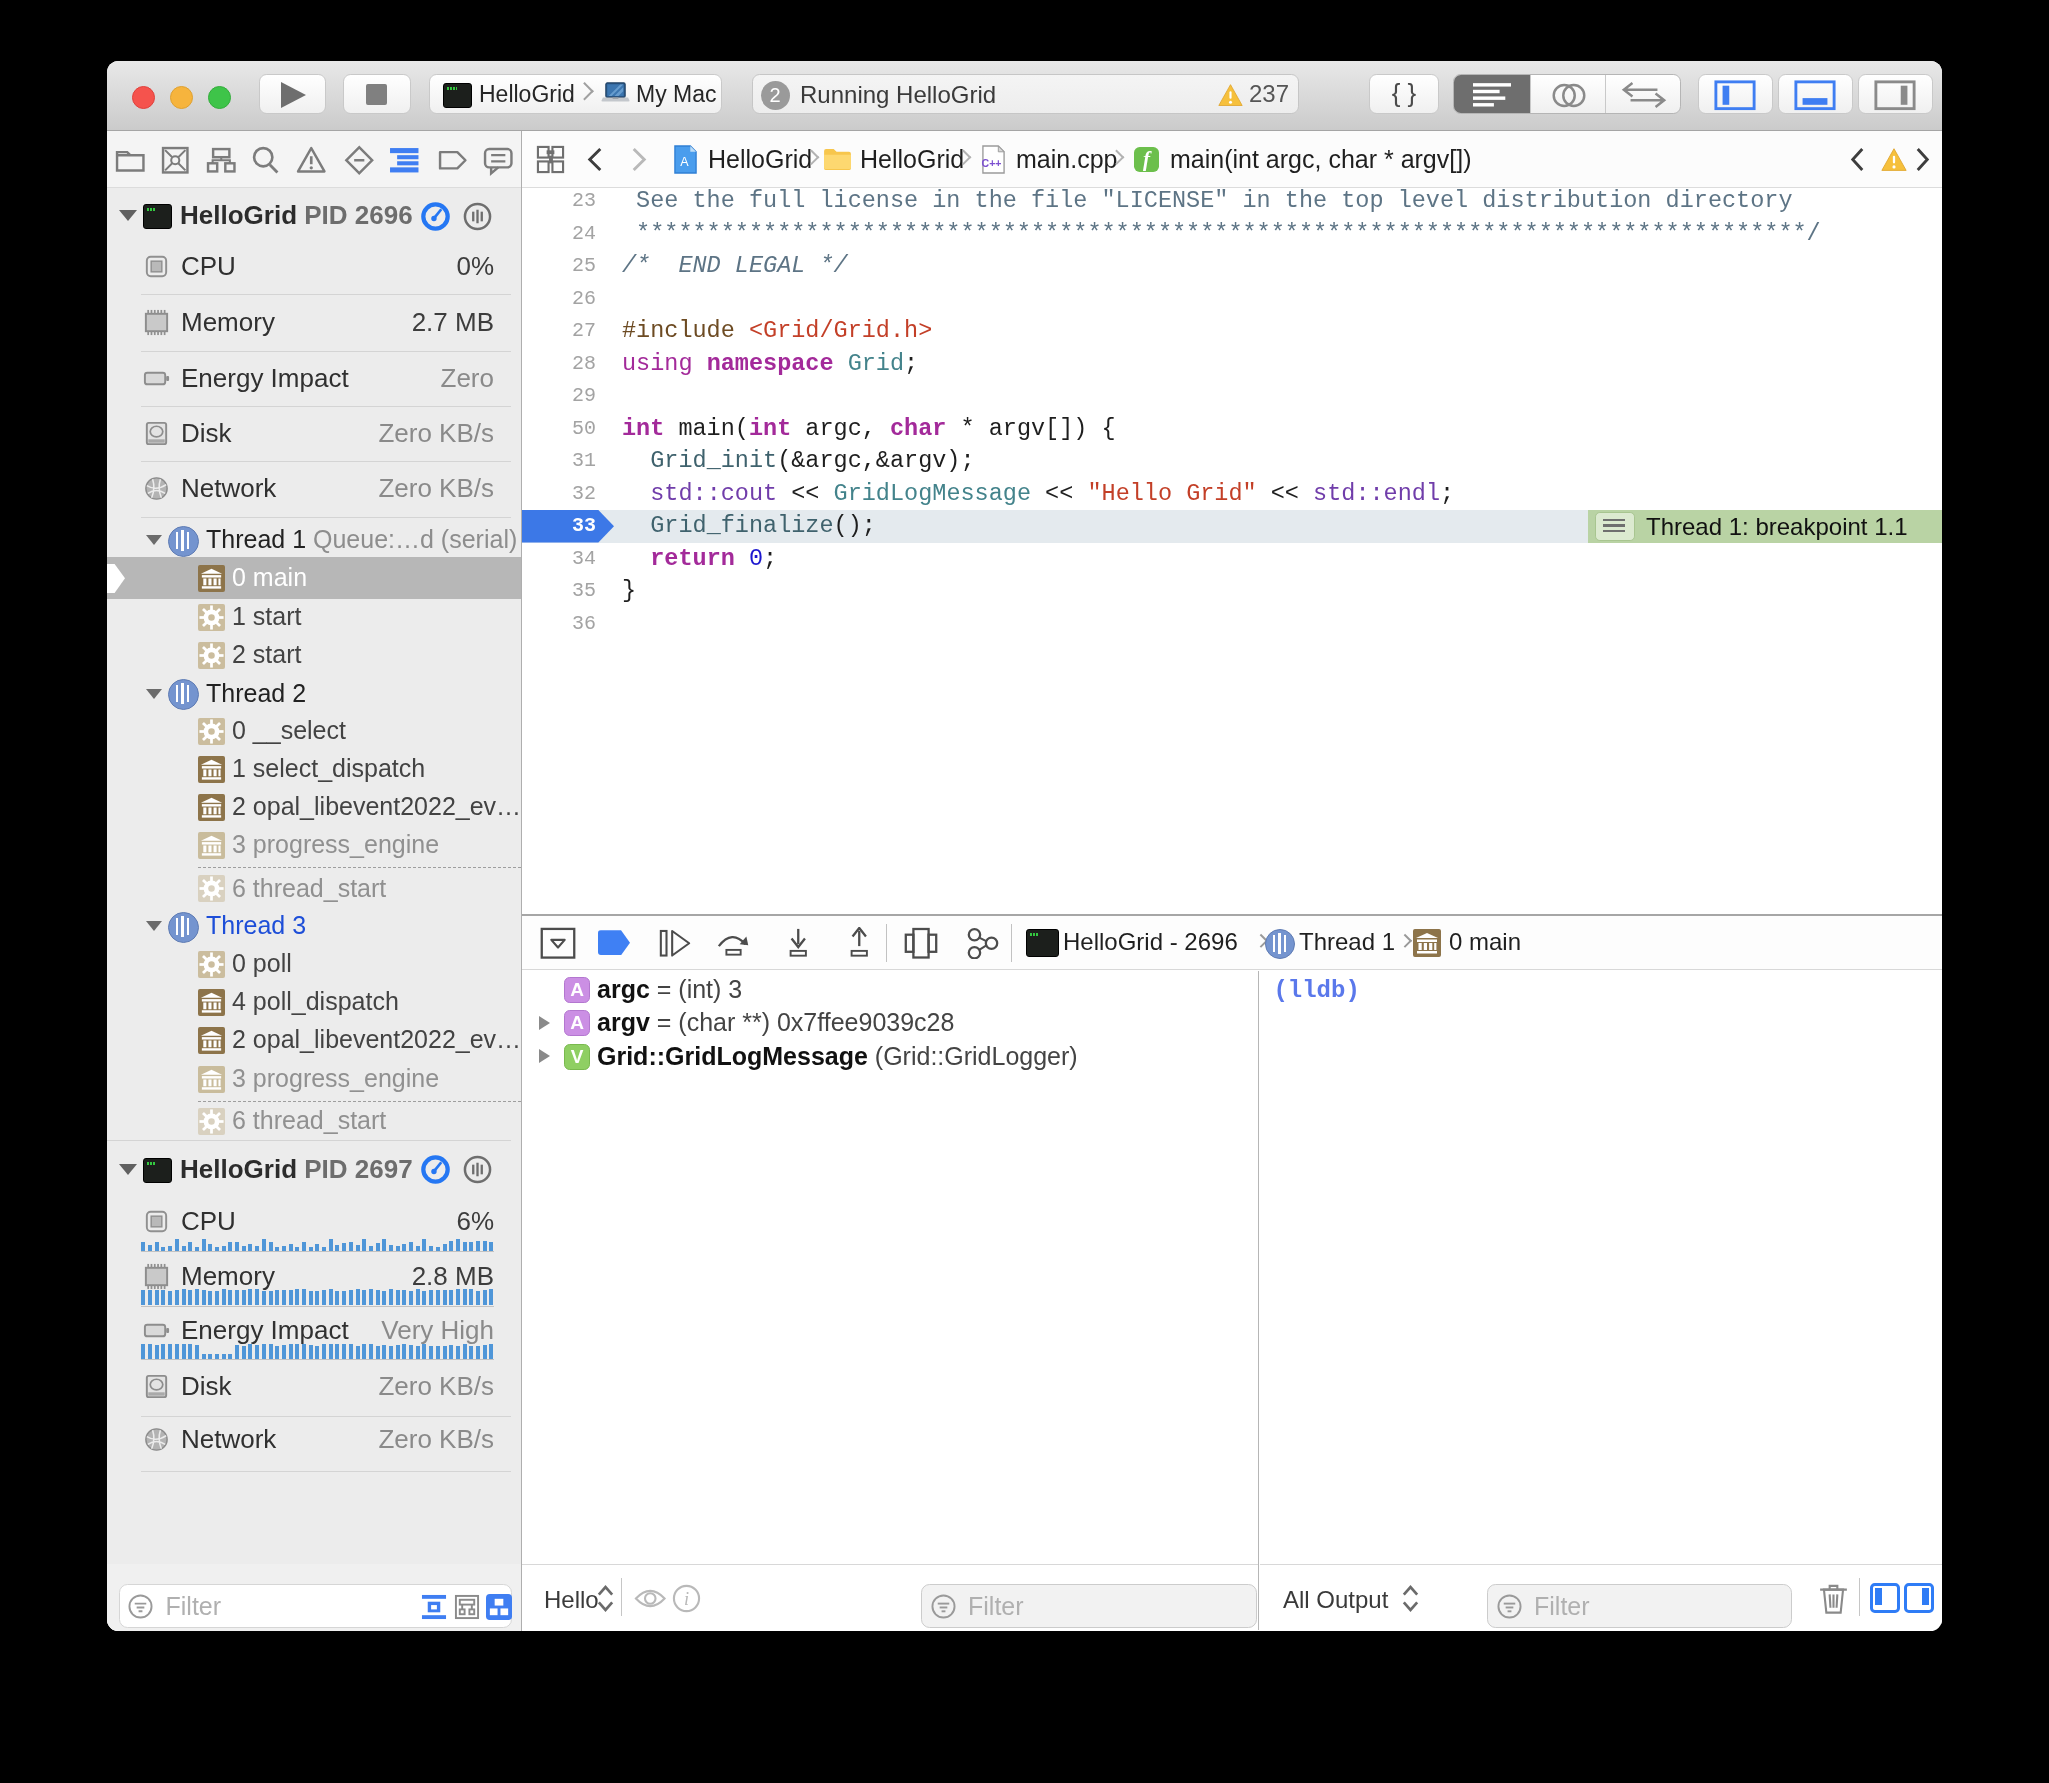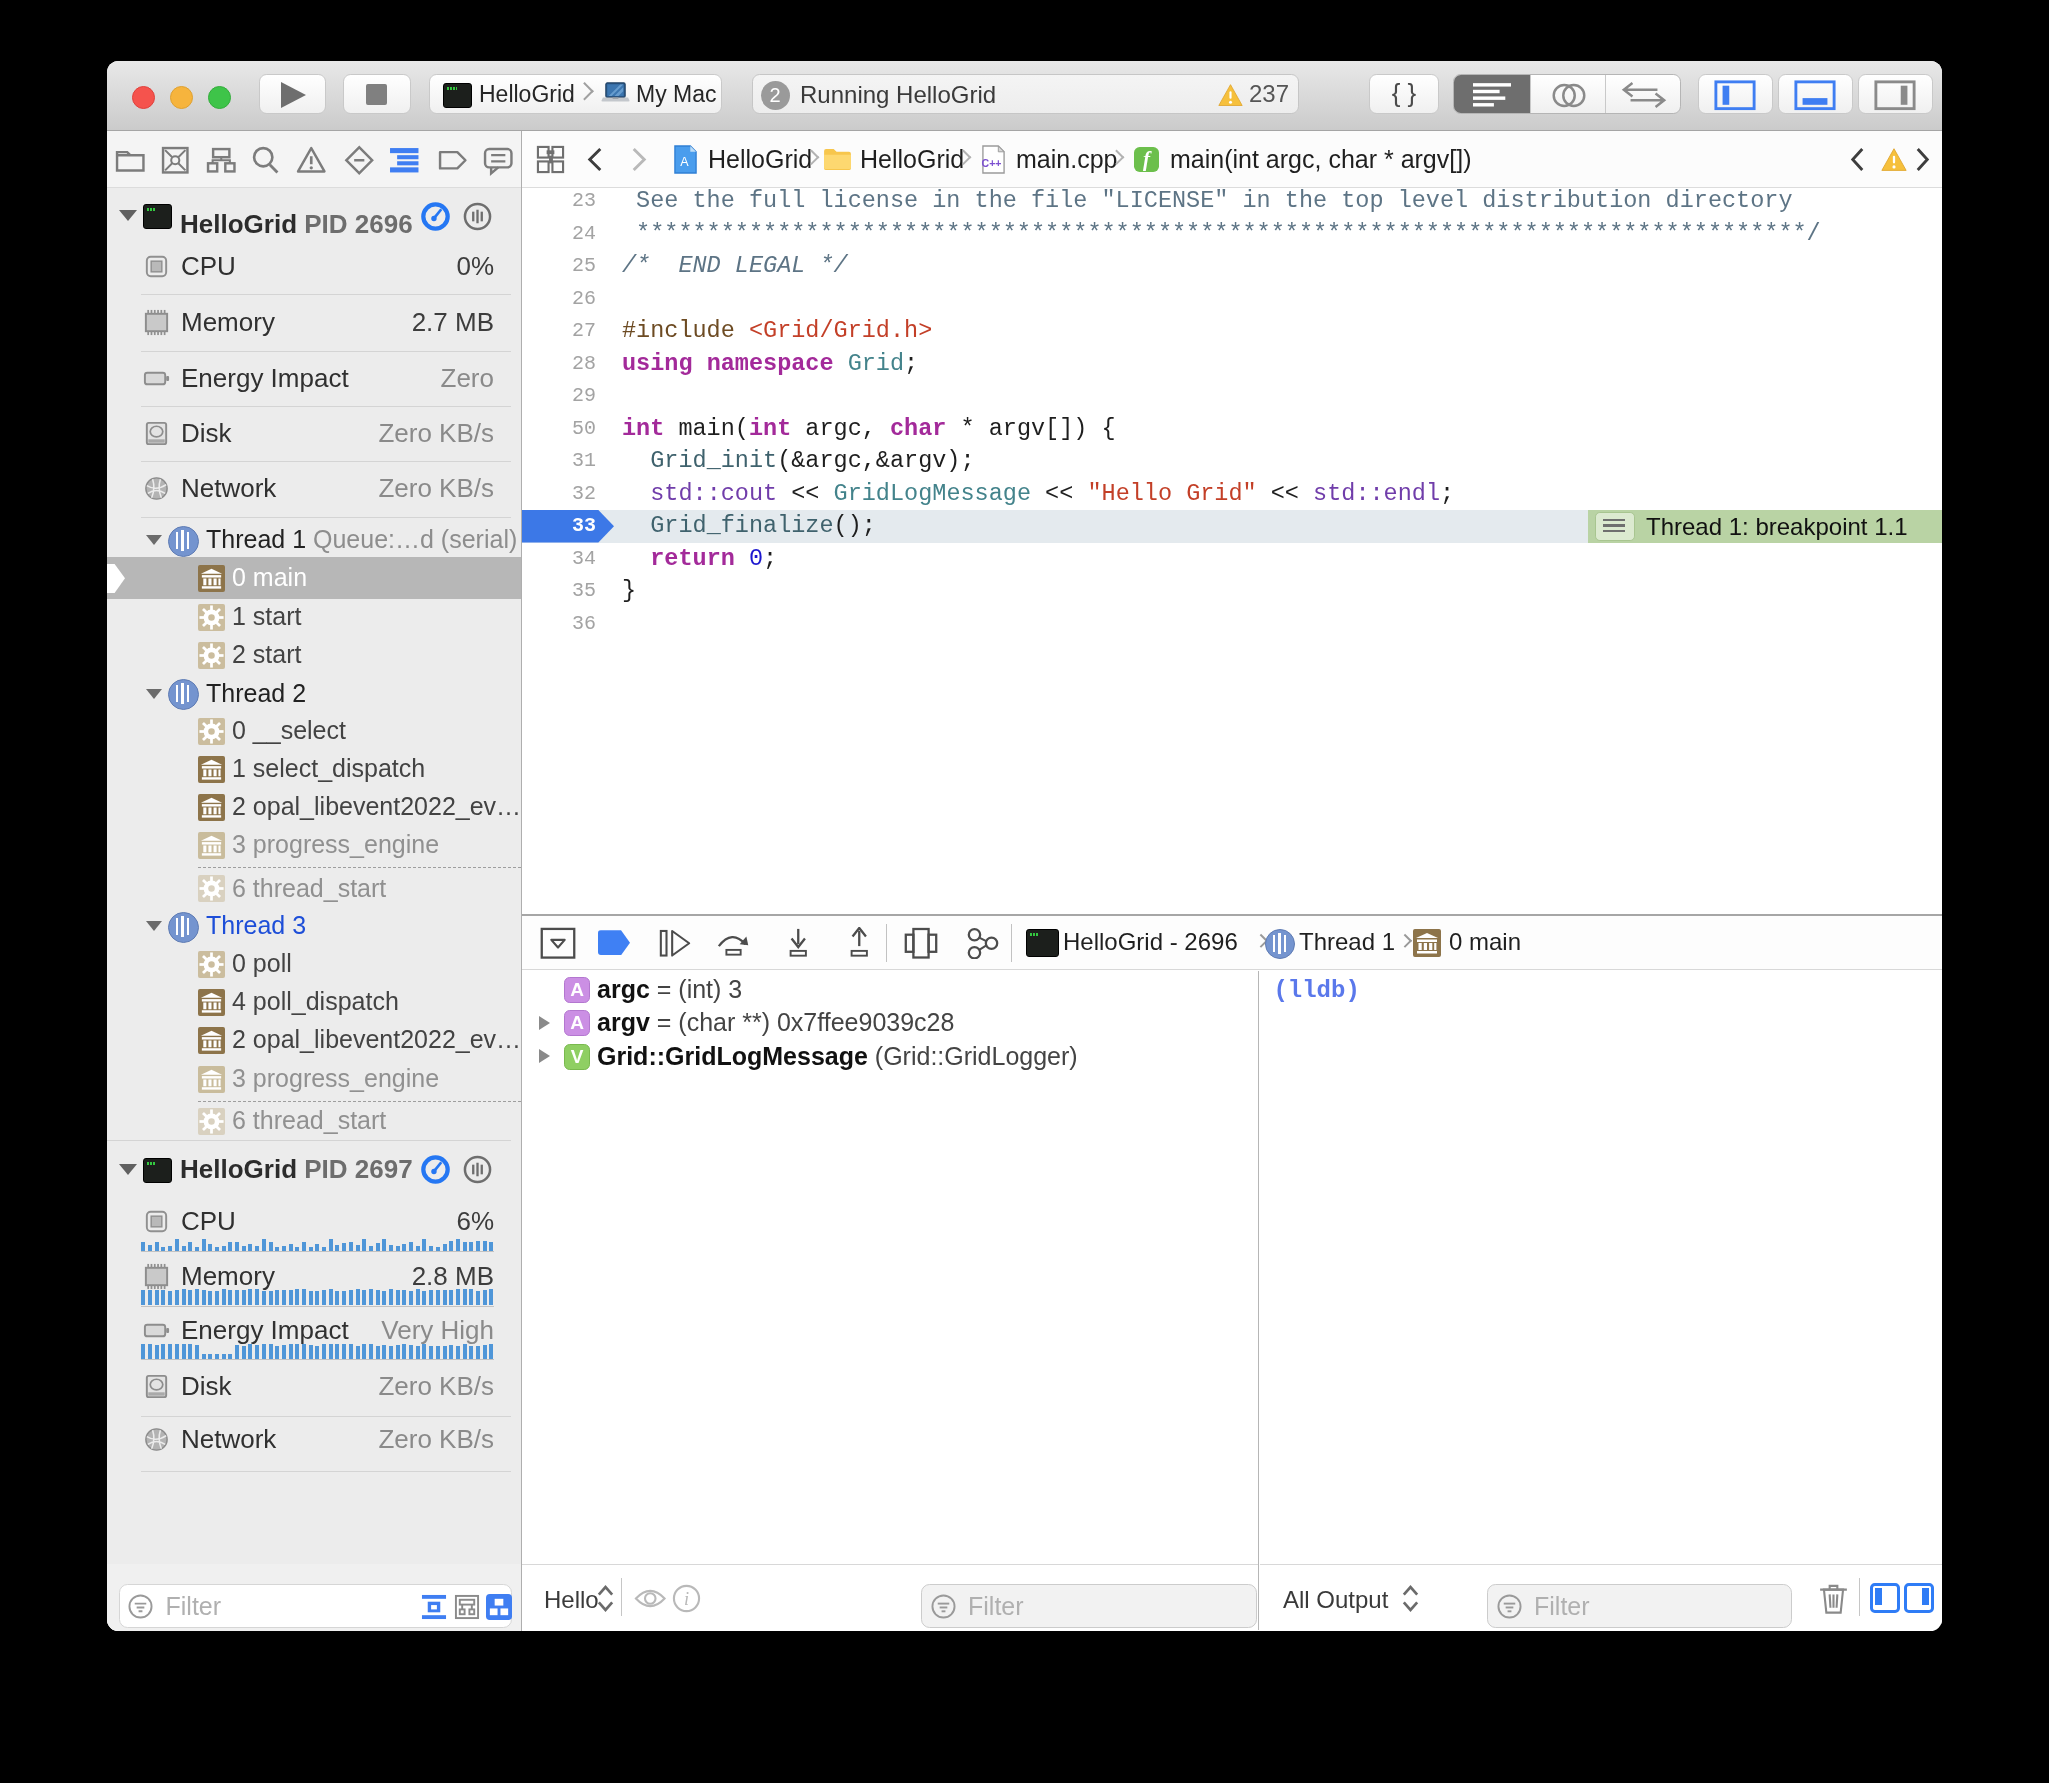--- a/index.html
+++ b/index.html
@@ -218,21 +218,21 @@
           <path d="M6 2 L16 13 L6 24" fill="none" stroke="#3e3e3e" stroke-width="3"></path>
         </svg>
       </div>
     </div>
   <div class="abs" id="sidebar">
       <div style="position:absolute;left:0;top:-127px;width:414px;height:1721px;">
         <div style="position:absolute;left:11.5px;top:149px;width:0;height:0;border-left:9.6px solid transparent;border-right:9.6px solid transparent;border-top:11.5px solid #606060;"></div>
         <div style="position:absolute;left:36px;top:143px;width:27px;height:23px;background:#1c1f1c;border-radius:2.9px;border:1px solid #000;">
           <div style="position:absolute;left:2.9px;top:2.9px;width:9.6px;height:2.9px;background:repeating-linear-gradient(90deg,#34c840 0 1.9px,transparent 1.9px 2.9px);"></div>
         </div>
-        <div style="position:absolute;left:73px;top:148px;font-weight:bold;font-size:26px;color:#2c2c2c;">HelloGrid <span style="color:#6d6d6d;">PID 2696</span></div>
+        <div style="position:absolute;left:73px;top:139px;font-weight:bold;font-size:26px;color:#2c2c2c;">HelloGrid <span style="color:#6d6d6d;">PID 2696</span></div>
         <svg style="position:absolute;left:314px;top:141px" width="29" height="29" viewBox="0 0 30 30">
           <circle cx="15" cy="15" r="12.6" fill="none" stroke="#2577f3" stroke-width="4.4"></circle>
           <line x1="14.2" y1="16" x2="21" y2="7.5" stroke="#2577f3" stroke-width="2.8"></line>
           <circle cx="13.4" cy="17" r="2.8" fill="#2577f3"></circle>
         </svg>
         <svg style="position:absolute;left:356px;top:141px" width="29" height="29" viewBox="0 0 30 30">
           <circle cx="15" cy="15" r="13" fill="none" stroke="#6e6e6e" stroke-width="2.6"></circle>
           <rect x="13.8" y="8" width="2.4" height="14" fill="#6e6e6e"></rect>
           <rect x="9.4" y="10" width="2.4" height="10" fill="#6e6e6e"></rect>
           <rect x="18.2" y="10" width="2.4" height="10" fill="#6e6e6e"></rect>
@@ -706,21 +706,21 @@
       <div class="gn" style="top:257px">31</div>
       <div class="gn" style="top:290px">32</div>
       <div class="gn" style="top:355px">34</div>
       <div class="gn" style="top:387px">35</div>
       <div class="gn" style="top:420px">36</div>
     <div class="cl" style="top:-2.9px"><span style="color:#5d7485;"> See the full license in the file "LICENSE" in the top level distribution directory</span></div>
       <div class="cl" style="top:30px"><span style="color:#5d7485;"> ***********************************************************************************/</span></div>
       <div class="cl" style="top:62px"><span style="color:#5d7485;font-style:italic;">/*  END LEGAL */</span></div>
       <div class="cl" style="top:95px"></div>
       <div class="cl" style="top:127px"><span style="color:#6d4b23;">#include</span> <span style="color:#c33f27;">&lt;Grid/Grid.h&gt;</span></div>
-      <div class="cl" style="top:160px"><span style="color:#a32a9a;font-weight:bold;">using</span> <span style="color:#a32a9a;font-weight:bold;">namespace</span> <span style="color:#43838b;">Grid</span><span style="color:#1e1e1e;">;</span></div>
+      <div class="cl" style="top:160px"><span style="color:#a32a9a;font-weight:normal;">using</span> <span style="color:#a32a9a;font-weight:bold;">namespace</span> <span style="color:#43838b;">Grid</span><span style="color:#1e1e1e;">;</span></div>
       <div class="cl" style="top:192px"></div>
       <div class="cl" style="top:225px"><span style="color:#a32a9a;font-weight:bold;">int</span><span style="color:#1e1e1e;"> main(</span><span style="color:#a32a9a;font-weight:bold;">int</span><span style="color:#1e1e1e;"> argc, </span><span style="color:#a32a9a;font-weight:bold;">char</span><span style="color:#1e1e1e;"> * argv[]) {</span></div>
       <div class="cl" style="top:257px"><span style="color:#1e1e1e;">  </span><span style="color:#3f626d;">Grid_init</span><span style="color:#1e1e1e;">(&amp;argc,&amp;argv);</span></div>
       <div class="cl" style="top:290px"><span style="color:#1e1e1e;">  </span><span style="color:#703daa;">std::cout</span><span style="color:#1e1e1e;"> &lt;&lt; </span><span style="color:#43838b;">GridLogMessage</span><span style="color:#1e1e1e;"> &lt;&lt; </span><span style="color:#c33f27;">"Hello Grid"</span><span style="color:#1e1e1e;"> &lt;&lt; </span><span style="color:#703daa;">std::endl</span><span style="color:#1e1e1e;">;</span></div>
       <div class="cl" style="top:322px"><span style="color:#1e1e1e;">  </span><span style="color:#3f626d;">Grid_finalize</span><span style="color:#1e1e1e;">();</span></div>
       <div class="cl" style="top:355px"><span style="color:#1e1e1e;">  </span><span style="color:#a32a9a;font-weight:bold;">return</span><span style="color:#1e1e1e;"> </span><span style="color:#1c17cf;">0</span><span style="color:#1e1e1e;">;</span></div>
       <div class="cl" style="top:387px"><span style="color:#1e1e1e;">}</span></div>
       <div class="cl" style="top:420px"></div>
   </div>
   <div class="abs" id="hdiv"></div>

